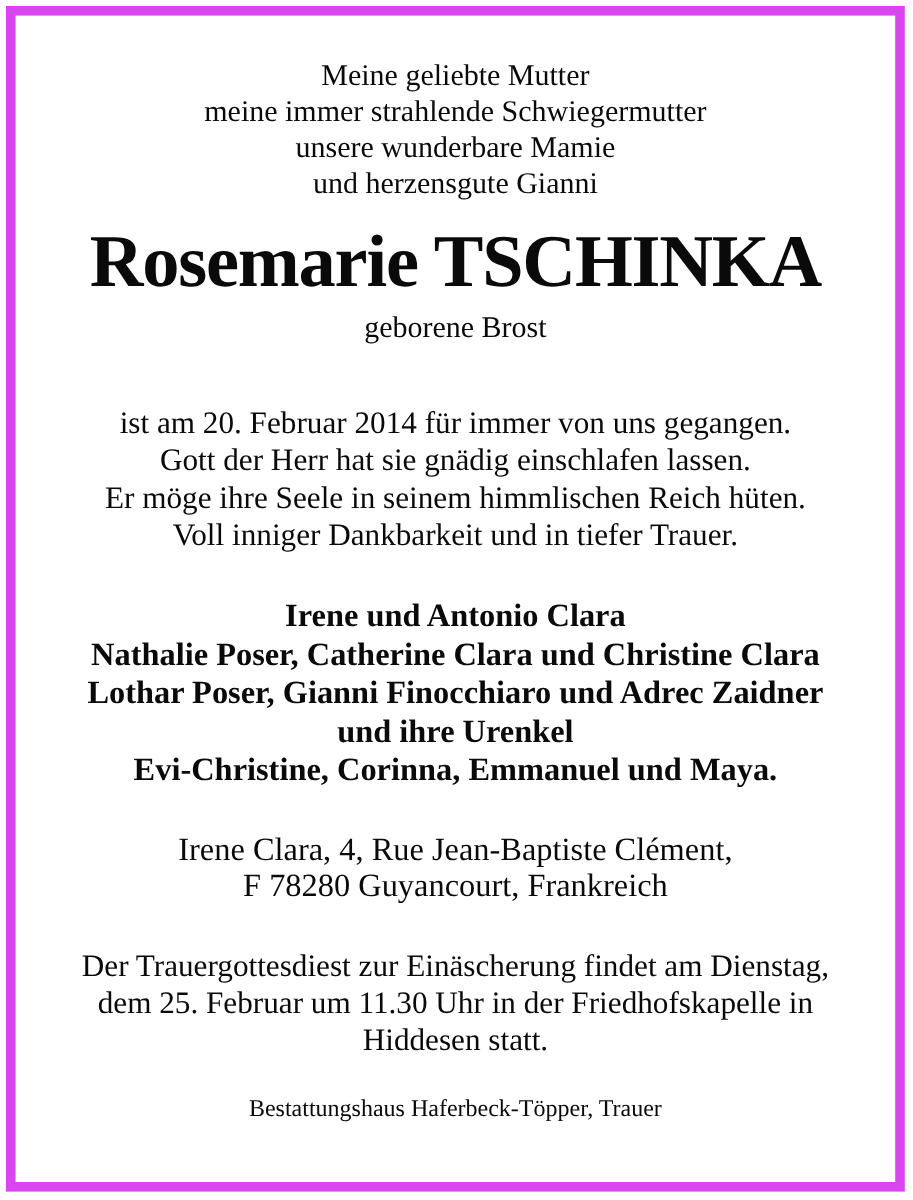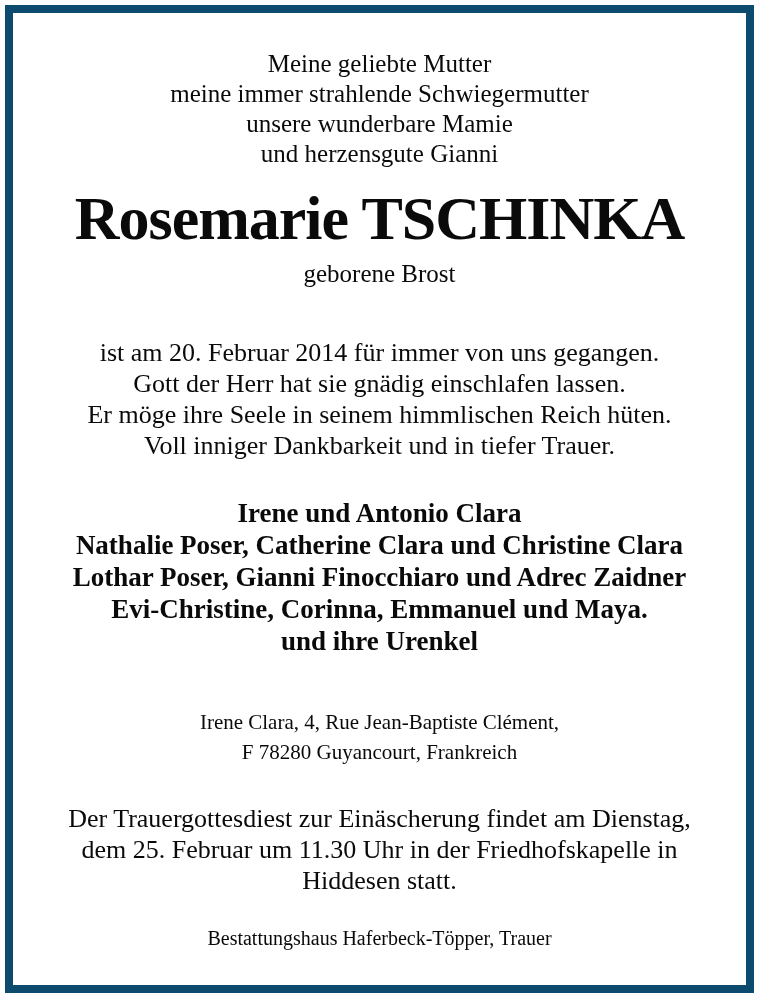--- a/index.html
+++ b/index.html
@@ -15,21 +15,21 @@
     font-family: "Liberation Serif", "DejaVu Serif", serif;
     color: #0a0a0a;
     overflow: hidden;
   }
   .frame {
     position: absolute;
     top: 5px;
     left: 5px;
     right: 7px;
     bottom: 7px;
-    border: 8px solid #0c4a6e;
+    border: 8px solid #d946ef;
     background: #ffffff;
     text-align: center;
     box-sizing: border-box;
   }
   .line { white-space: nowrap; }
 
   .intro-block {
     margin-top: 36px;
     font-size: 25px;
     line-height: 30px;
@@ -55,22 +55,22 @@
     font-size: 26px;
     line-height: 31px;
   }
   .mourners-block {
     margin-top: 36px;
     font-size: 27px;
     line-height: 32px;
     font-weight: bold;
   }
   .address-block {
-    margin-top: 50px;
-    font-size: 21px;
+    margin-top: 36px;
+    font-size: 27px;
     line-height: 30px;
   }
   .service-block {
     margin-top: 36px;
     font-size: 26px;
     line-height: 31px;
   }
   .funeral-home {
     margin-top: 30px;
     font-size: 20px;
@@ -99,22 +99,22 @@
       <div class="line">Gott der Herr hat sie gnädig einschlafen lassen.</div>
       <div class="line">Er möge ihre Seele in seinem himmlischen Reich hüten.</div>
     </div>
 
     <div class="grief-line">Voll inniger Dankbarkeit und in tiefer Trauer.</div>
 
     <div class="mourners-block">
       <div class="line">Irene und Antonio Clara</div>
       <div class="line">Nathalie Poser, Catherine Clara und Christine Clara</div>
       <div class="line">Lothar Poser, Gianni Finocchiaro und Adrec Zaidner</div>
+      <div class="line">und ihre Urenkel</div>
       <div class="line">Evi-Christine, Corinna, Emmanuel und Maya.</div>
-      <div class="line">und ihre Urenkel</div>
     </div>
 
     <div class="address-block">
       <div class="line">Irene Clara, 4, Rue Jean-Baptiste Clément,</div>
       <div class="line">F 78280 Guyancourt, Frankreich</div>
     </div>
 
     <div class="service-block">
       <div class="line">Der Trauergottesdiest zur Einäscherung findet am Dienstag,</div>
       <div class="line">dem 25. Februar um 11.30 Uhr in der Friedhofskapelle in</div>

